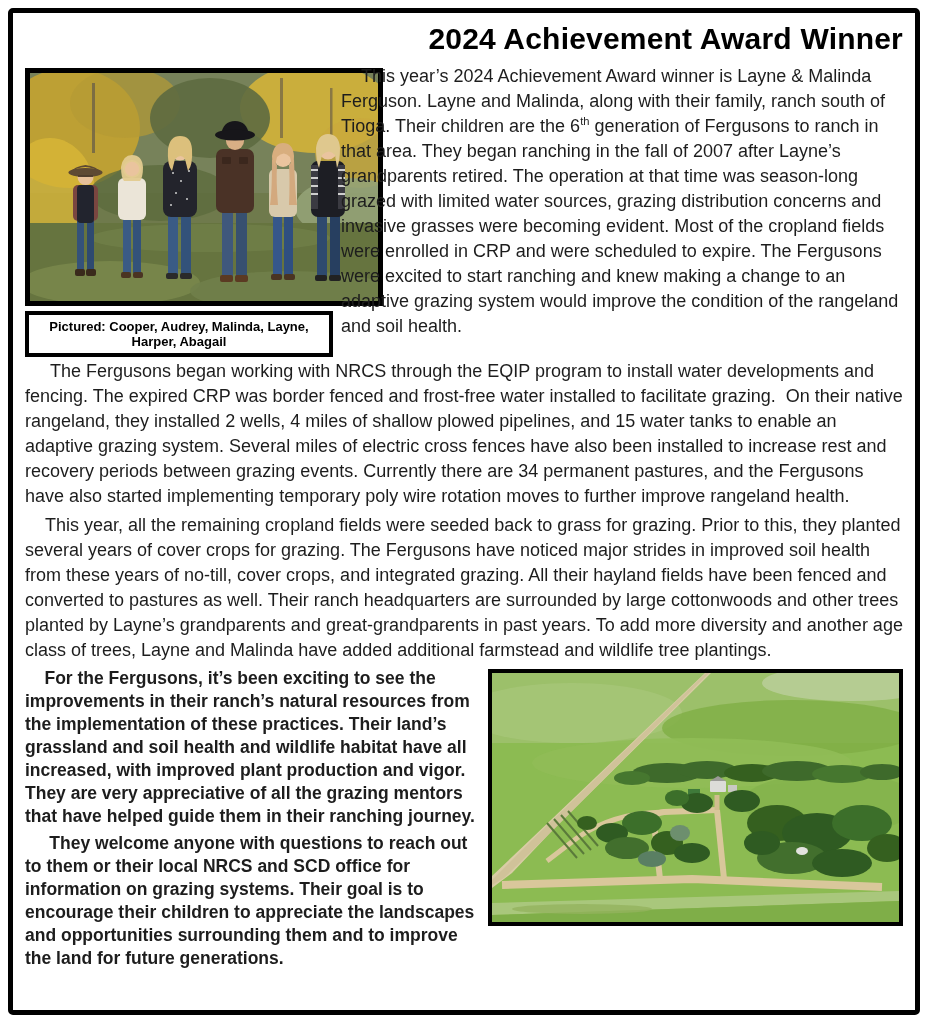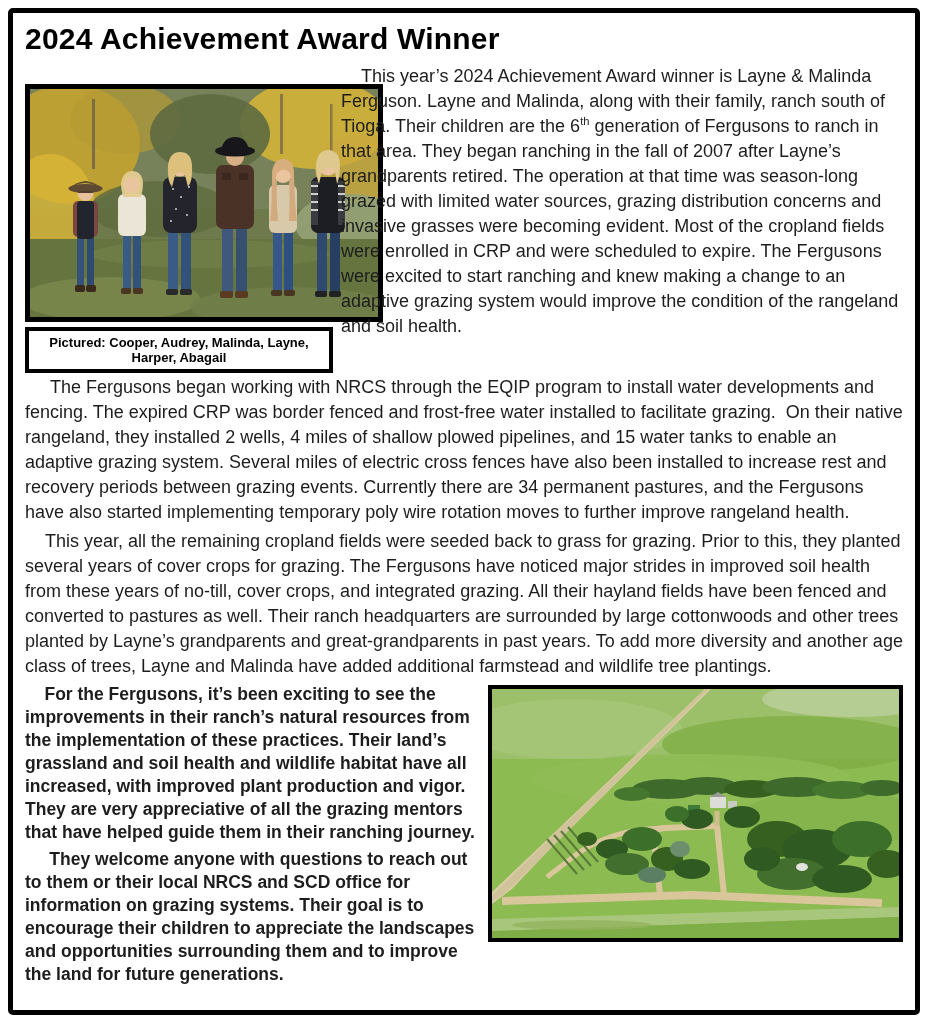--- a/index.html
+++ b/index.html
@@ -11,33 +11,33 @@
   .page {
     position:absolute; left:8px; top:8px;
     width:912px; height:1007px;
     border:5px solid #000; border-radius:5px;
     box-sizing:border-box;
     padding:9px 12px 6px 12px;
     overflow:hidden;
     background:#fff;
   }
   .title {
-    text-align:left;
+    text-align:right;
     font-size:30px; line-height:34px;
     font-weight:800;
     letter-spacing:0.2px;
     margin:0 0 8px 0;
     color:#000;
   }
   .article { font-size:18px; line-height:25px; }
   .article p { margin:0 0 4px 0; white-space:pre-wrap; }
   sup { font-size:0.62em; line-height:0; vertical-align:super; }
 
   figure { margin:0; }
-  .family-fig { float:left; width:308px; margin:20px 8px 2px 0; }
+  .family-fig { float:left; width:308px; margin:4px 8px 2px 0; }
   .photo-frame {
     border:5px solid #000;
     width:348px; height:228px;
     background:#75814f;
   }
   .photo-frame svg { display:block; width:100%; height:100%; }
   .caption-box {
     margin-top:5px;
     border:4px solid #000;
     padding:4px 2px;

